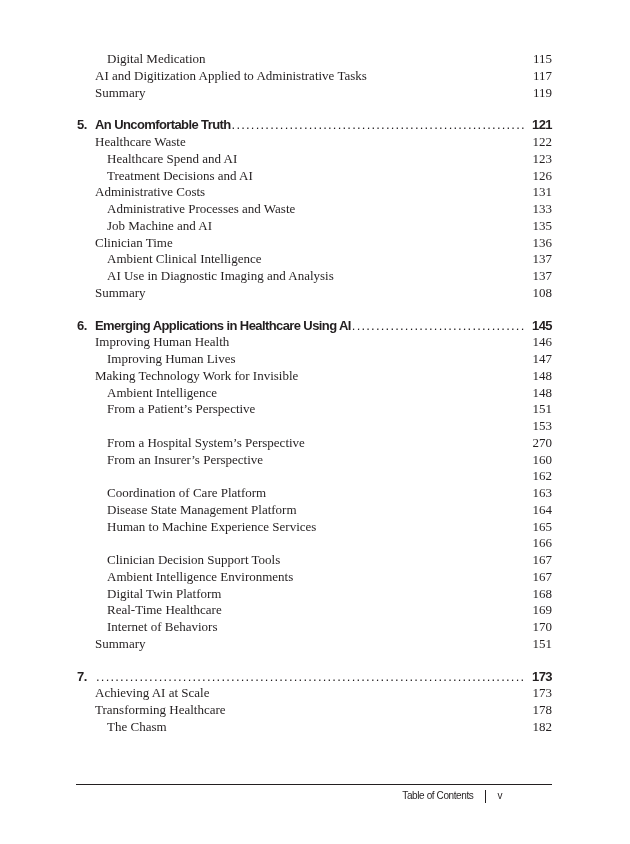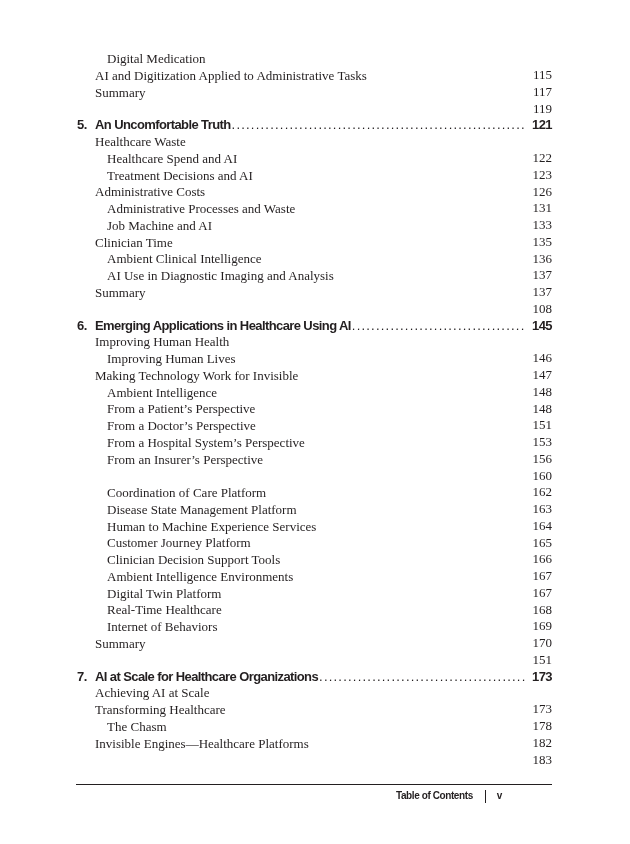--- a/index.html
+++ b/index.html
@@ -29,21 +29,21 @@
       position: relative;
       height: 16.75px;
       line-height: 16.75px;
       font-family: "Liberation Serif", "DejaVu Serif", serif;
       font-size: 13px;
       white-space: nowrap;
     }
     .row .title { position: absolute; top: 0; }
     .row .page-num {
       position: absolute;
-      right: 0; top: 16px;
+      right: 0; top: 0;
       text-align: right;
     }
     .row.l1 .title { left: 18px; }
     .row.l2 .title { left: 30px; }
     .row.chapter {
       font-family: "Liberation Sans", "DejaVu Sans", sans-serif;
       font-weight: bold;
       font-size: 13px;
       letter-spacing: -0.6px;
       transform-origin: left center;
@@ -86,21 +86,21 @@
       height: 1px;
       background: #231f20;
     }
     .footer {
       position: absolute;
       right: 78px;
       top: 789px;
       height: 14px;
       line-height: 14px;
       font-family: "Liberation Sans", "DejaVu Sans", sans-serif;
-      font-weight: bold;
+      font-weight: normal;
       font-size: 10px;
       letter-spacing: -0.4px;
       display: flex;
       align-items: flex-end;
       white-space: nowrap;
     }
     .footer .sep {
       display: inline-block;
       width: 1px;
       height: 13px;
@@ -202,26 +202,25 @@
       </div>
     <div class="row l2">
         <span class="title">Ambient Intelligence</span>
         <span class="page-num">148</span>
       </div>
     <div class="row l2">
         <span class="title">From a Patient’s Perspective</span>
         <span class="page-num">151</span>
       </div>
     <div class="row l2">
-        <span class="title">From a Doctor’s Perspective</span>
         <span class="page-num">153</span>
       </div>
     <div class="row l2">
         <span class="title">From a Hospital System’s Perspective</span>
-        <span class="page-num">156</span>
+        <span class="page-num">270</span>
       </div>
     <div class="row l2">
         <span class="title">From an Insurer’s Perspective</span>
         <span class="page-num">160</span>
       </div>
     <div class="row l1">
         <span class="page-num">162</span>
       </div>
     <div class="row l2">
         <span class="title">Coordination of Care Platform</span>
@@ -229,21 +228,20 @@
       </div>
     <div class="row l2">
         <span class="title">Disease State Management Platform</span>
         <span class="page-num">164</span>
       </div>
     <div class="row l2">
         <span class="title">Human to Machine Experience Services</span>
         <span class="page-num">165</span>
       </div>
     <div class="row l2">
-        <span class="title">Customer Journey Platform</span>
         <span class="page-num">166</span>
       </div>
     <div class="row l2">
         <span class="title">Clinician Decision Support Tools</span>
         <span class="page-num">167</span>
       </div>
     <div class="row l2">
         <span class="title">Ambient Intelligence Environments</span>
         <span class="page-num">167</span>
       </div>
@@ -262,40 +260,35 @@
     <div class="row l1">
         <span class="title">Summary</span>
         <span class="page-num">151</span>
       </div>
 
     <div class="gap"></div>
 
     <div class="row chapter">
       <span class="num">7.</span>
       <div class="chapter-line">
-        <span class="chapter-title">AI at Scale for Healthcare Organizations</span>
         <span class="leader"></span>
         <span class="chapter-page">173</span>
       </div>
     </div>
     <div class="row l1">
         <span class="title">Achieving AI at Scale</span>
         <span class="page-num">173</span>
       </div>
     <div class="row l1">
         <span class="title">Transforming Healthcare</span>
         <span class="page-num">178</span>
       </div>
     <div class="row l2">
         <span class="title">The Chasm</span>
         <span class="page-num">182</span>
-      </div>
-    <div class="row l1">
-        <span class="title">Invisible Engines—Healthcare Platforms</span>
-        <span class="page-num">183</span>
       </div>
   </div>
 
   <div class="footer-rule"></div>
   <div class="footer">
     <span>Table of Contents</span>
     <span class="sep"></span>
     <span>v</span>
   </div>
 </div>

